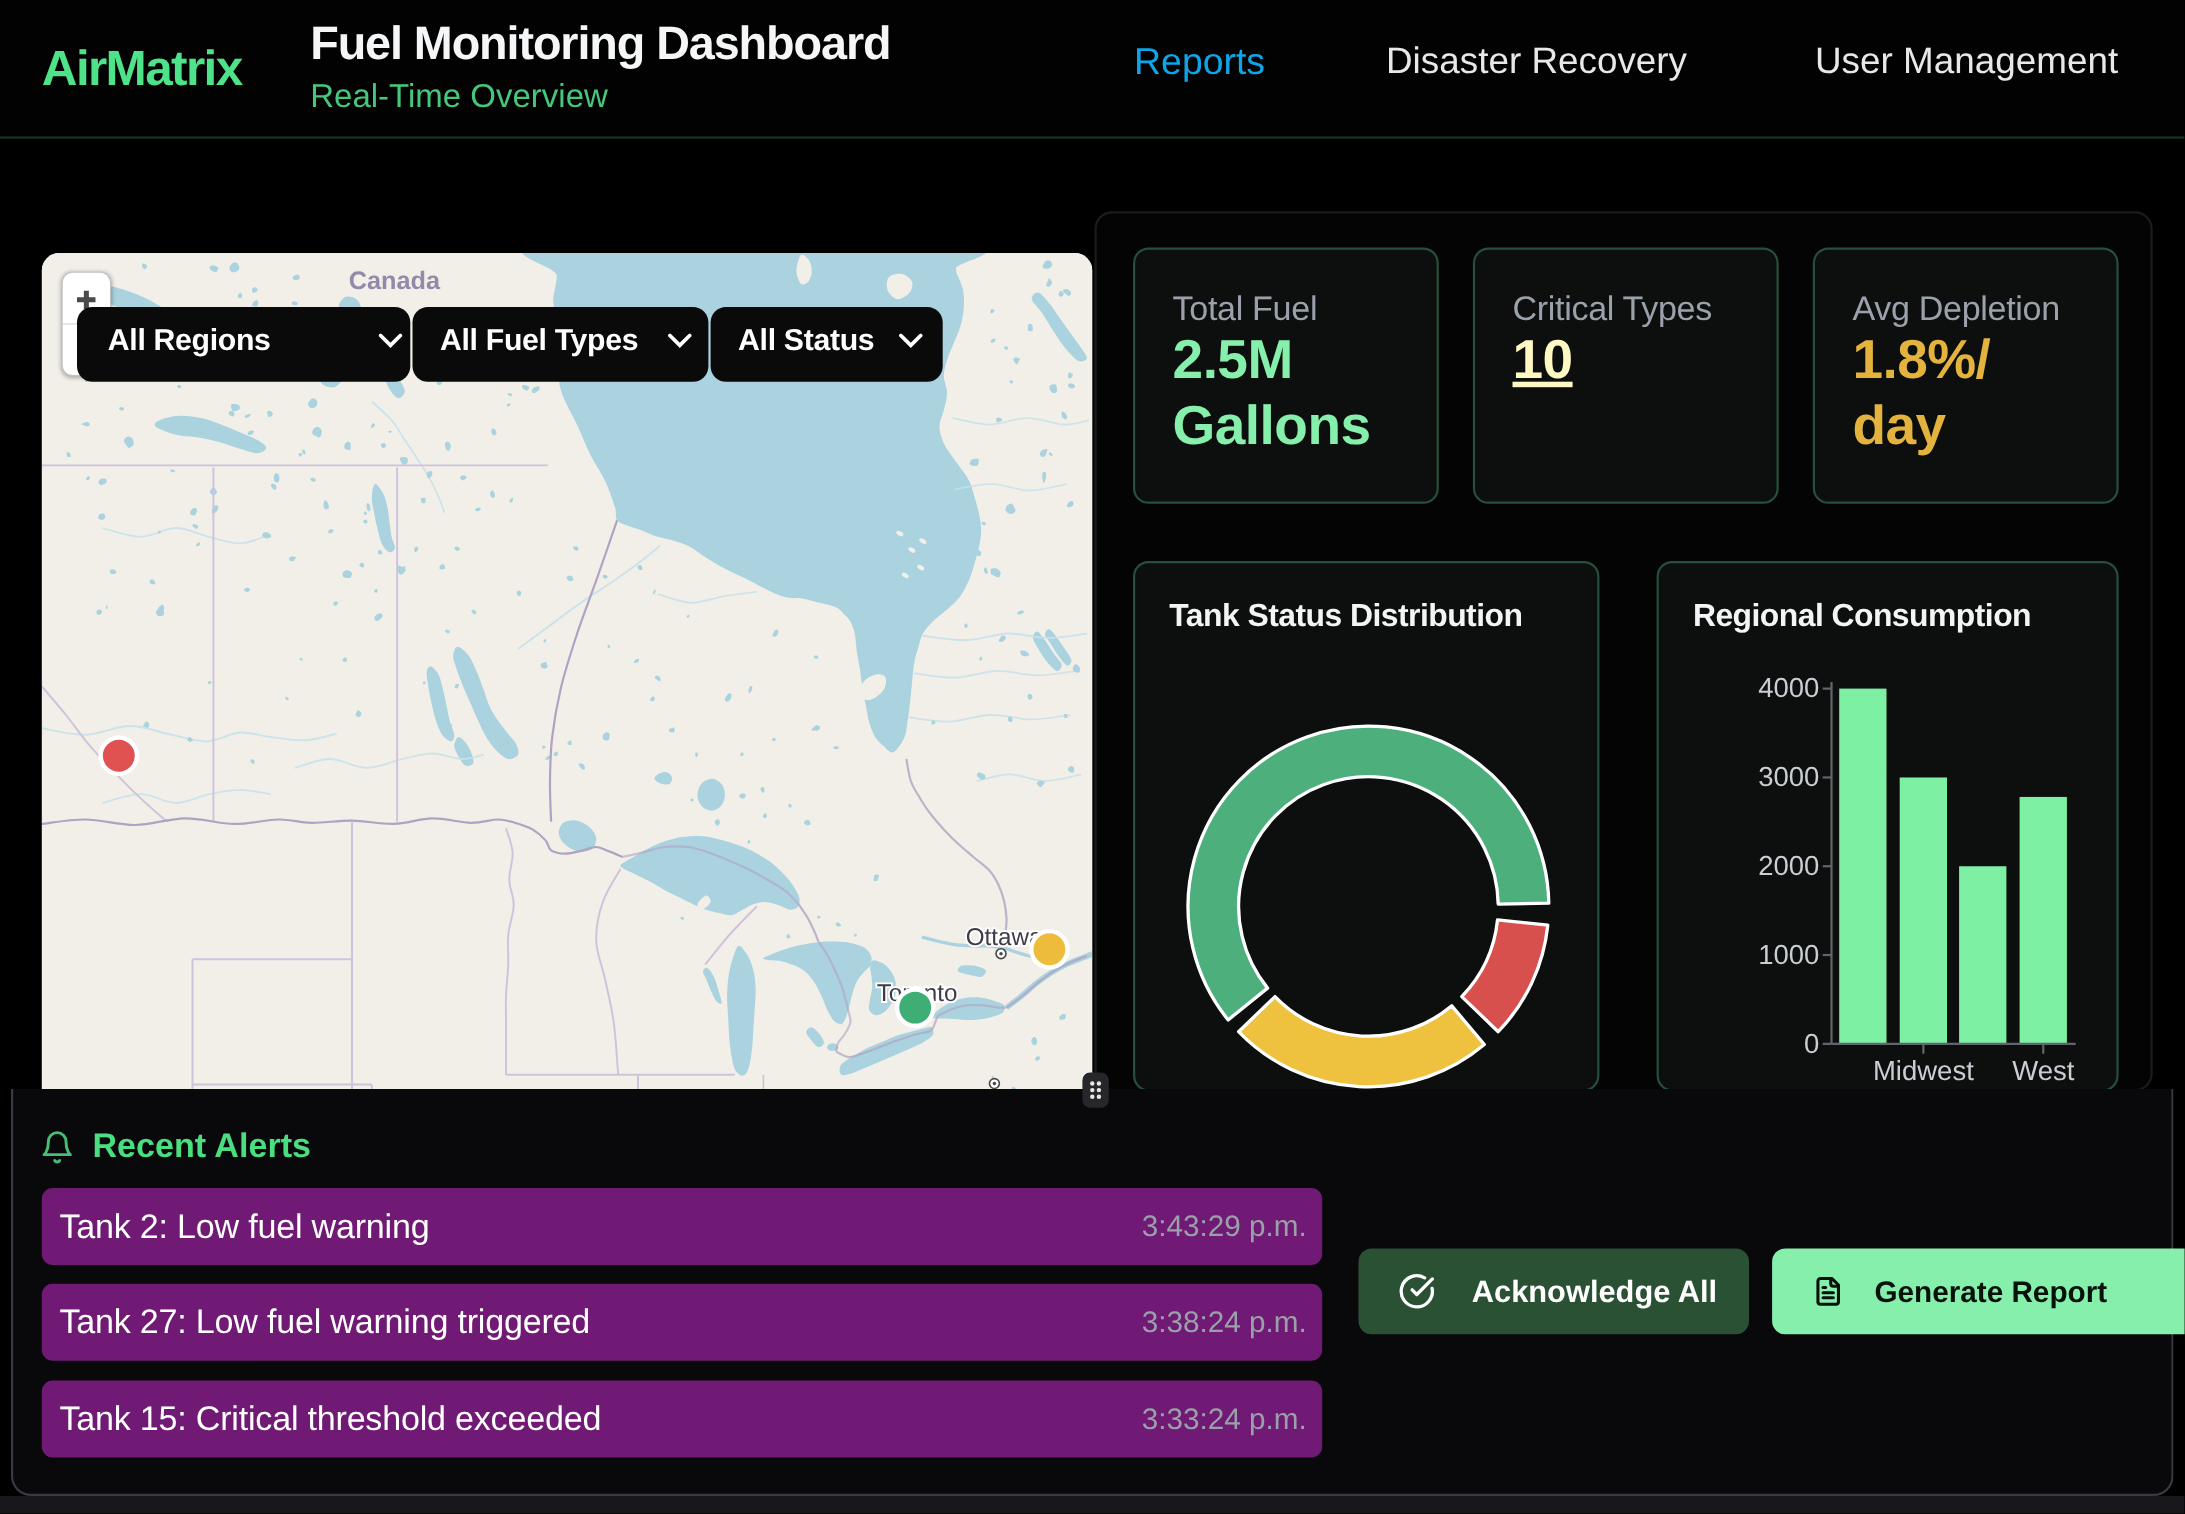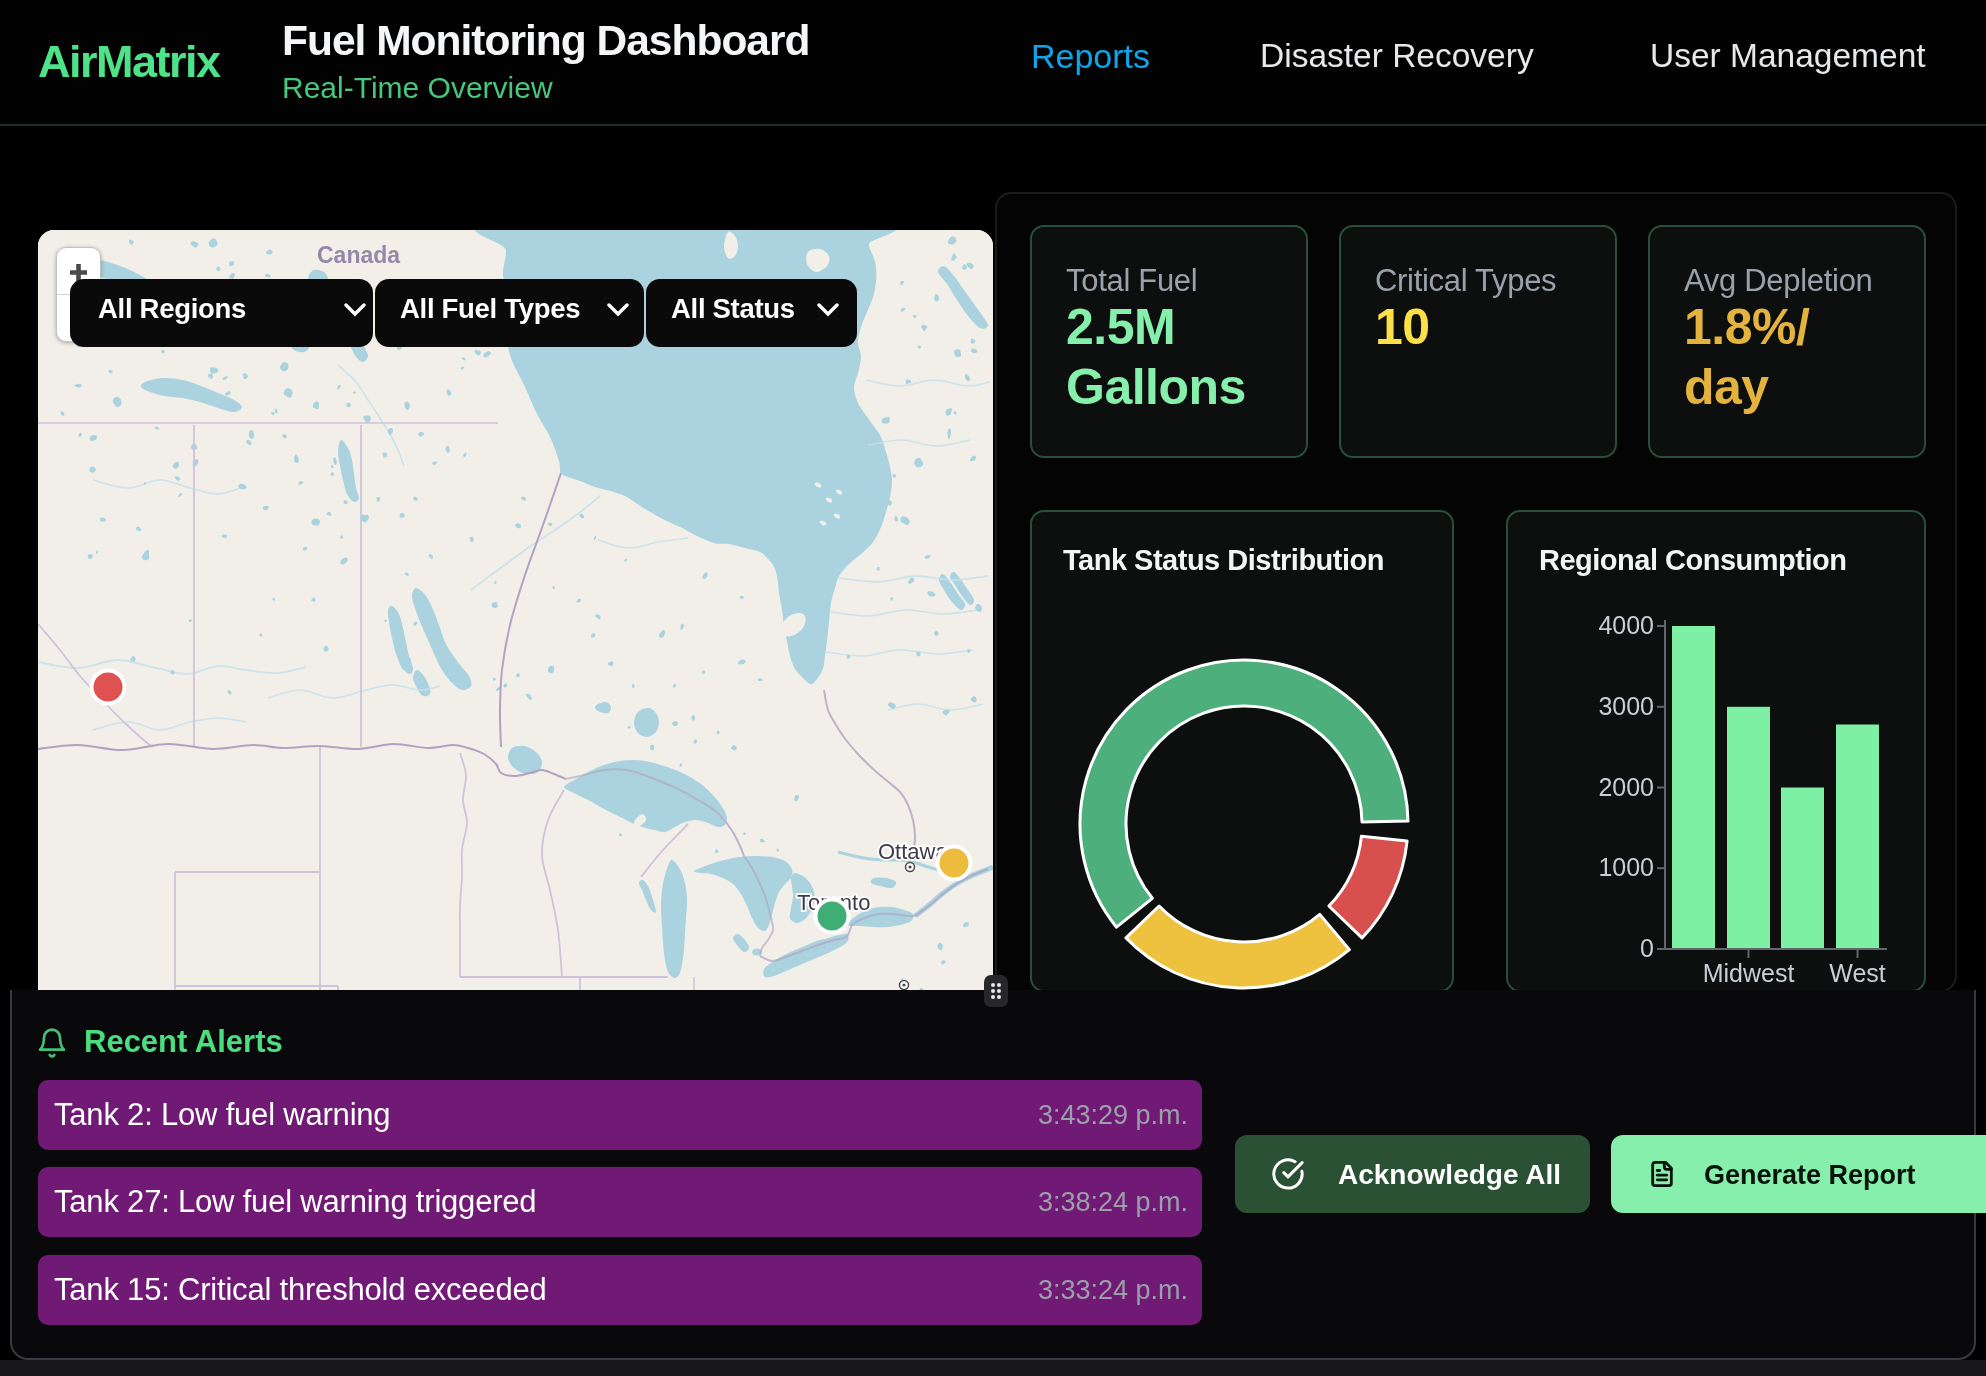--- a/index.html
+++ b/index.html
@@ -364,21 +364,21 @@
 </div>
 
 <div class="abs" style="left:995px;top:192px;width:962px;height:800px;border:2px solid #1b1d1c;border-radius:16px;background:#040404;">
 
   <div class="abs statcard" style="left:33px;top:31px;">
     <div class="statlabel">Total Fuel</div>
     <div class="statvalue" style="color:#86efac;">2.5M Gallons</div>
   </div>
   <div class="abs statcard" style="left:342px;top:31px;">
     <div class="statlabel">Critical Types</div>
-    <div class="statvalue" style="color:#fde047;">10</div>
+    <div class="statvalue" style="color:#fef9c3;text-decoration:underline;">10</div>
   </div>
   <div class="abs statcard" style="left:651px;top:31px;">
     <div class="statlabel">Avg Depletion</div>
     <div class="statvalue" style="color:#e3b33d;">1.8%/ day</div>
   </div>
 
   <div class="abs chartcard" style="left:33px;top:316px;width:424px;">
     <div class="charttitle">Tank Status Distribution</div>
     <svg class="abs" style="left:0;top:0;" width="424" height="480" viewBox="0 0 424 480">
 <path d="M84.5,415.2 A164,164 0 1 1 376.0,309.1 L330.0,309.9 A118,118 0 1 0 120.3,386.3 Z" fill="#4db07c" stroke="#ffffff" stroke-width="3" stroke-linejoin="round"></path>

